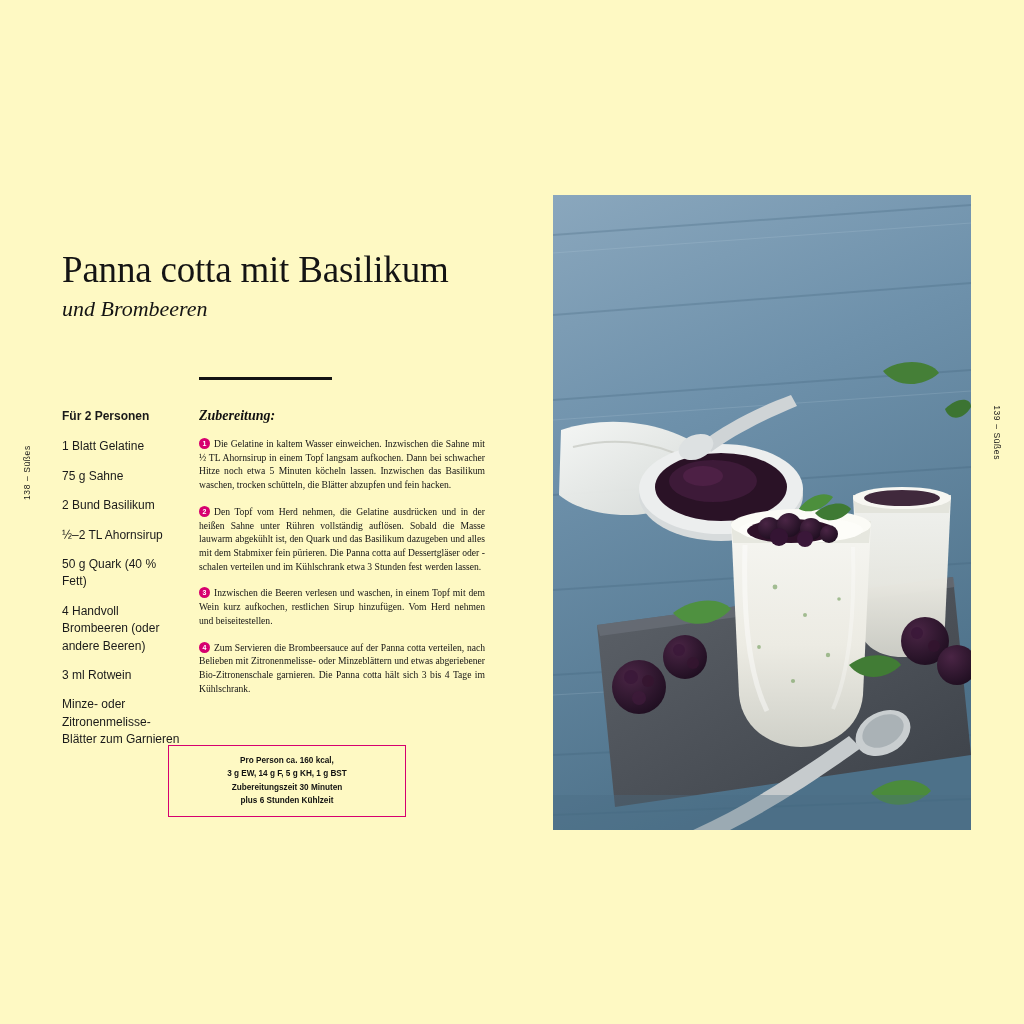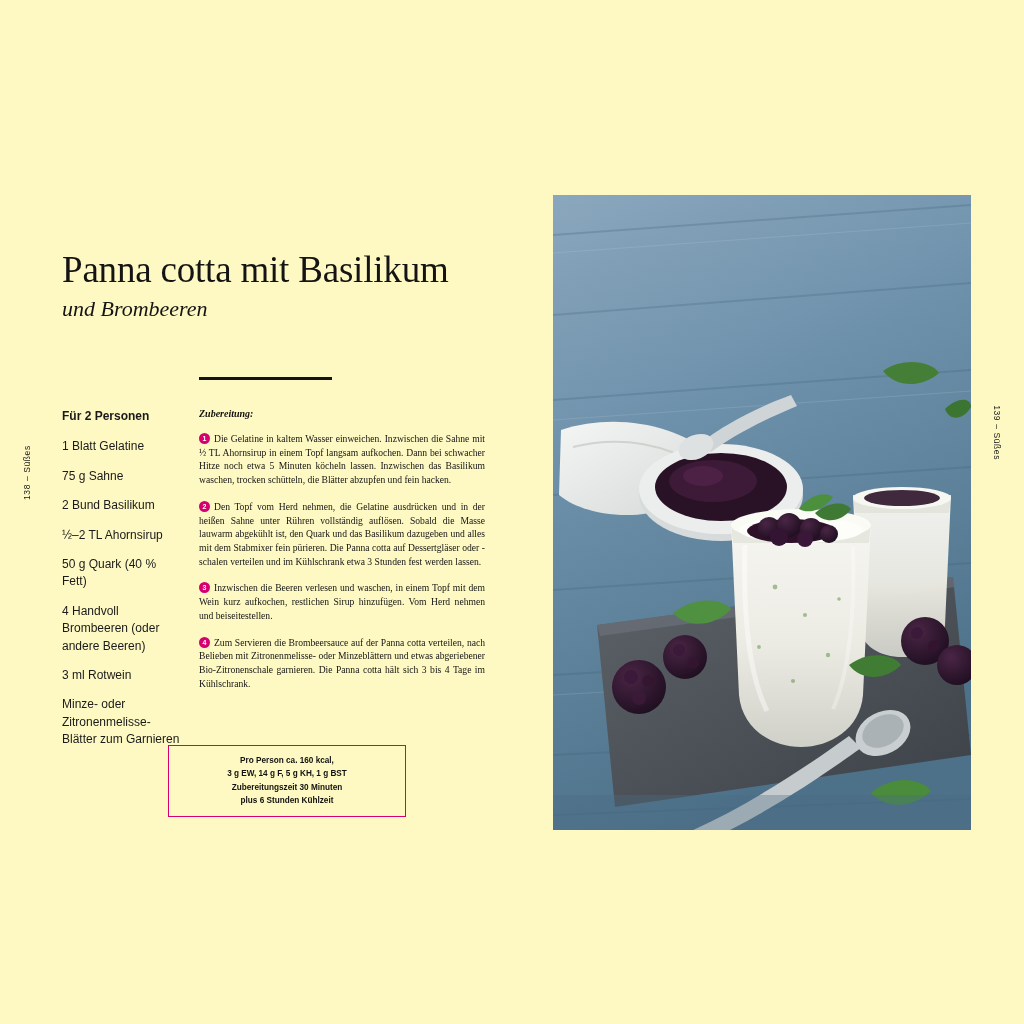--- a/index.html
+++ b/index.html
@@ -99,21 +99,21 @@
   .prep {
     position: absolute;
     left: 199px;
     top: 408px;
     width: 286px;
   }
   .prep-head {
     font-family: "Liberation Serif", serif;
     font-style: italic;
     font-weight: bold;
-    font-size: 10px;
+    font-size: 14px;
     margin-bottom: 13px;
     color: #111;
   }
   .step {
     position: relative;
     padding-left: 0;
     margin-bottom: 13px;
     font-family: "Liberation Serif", serif;
     font-size: 9.6px;
     line-height: 1.43;

